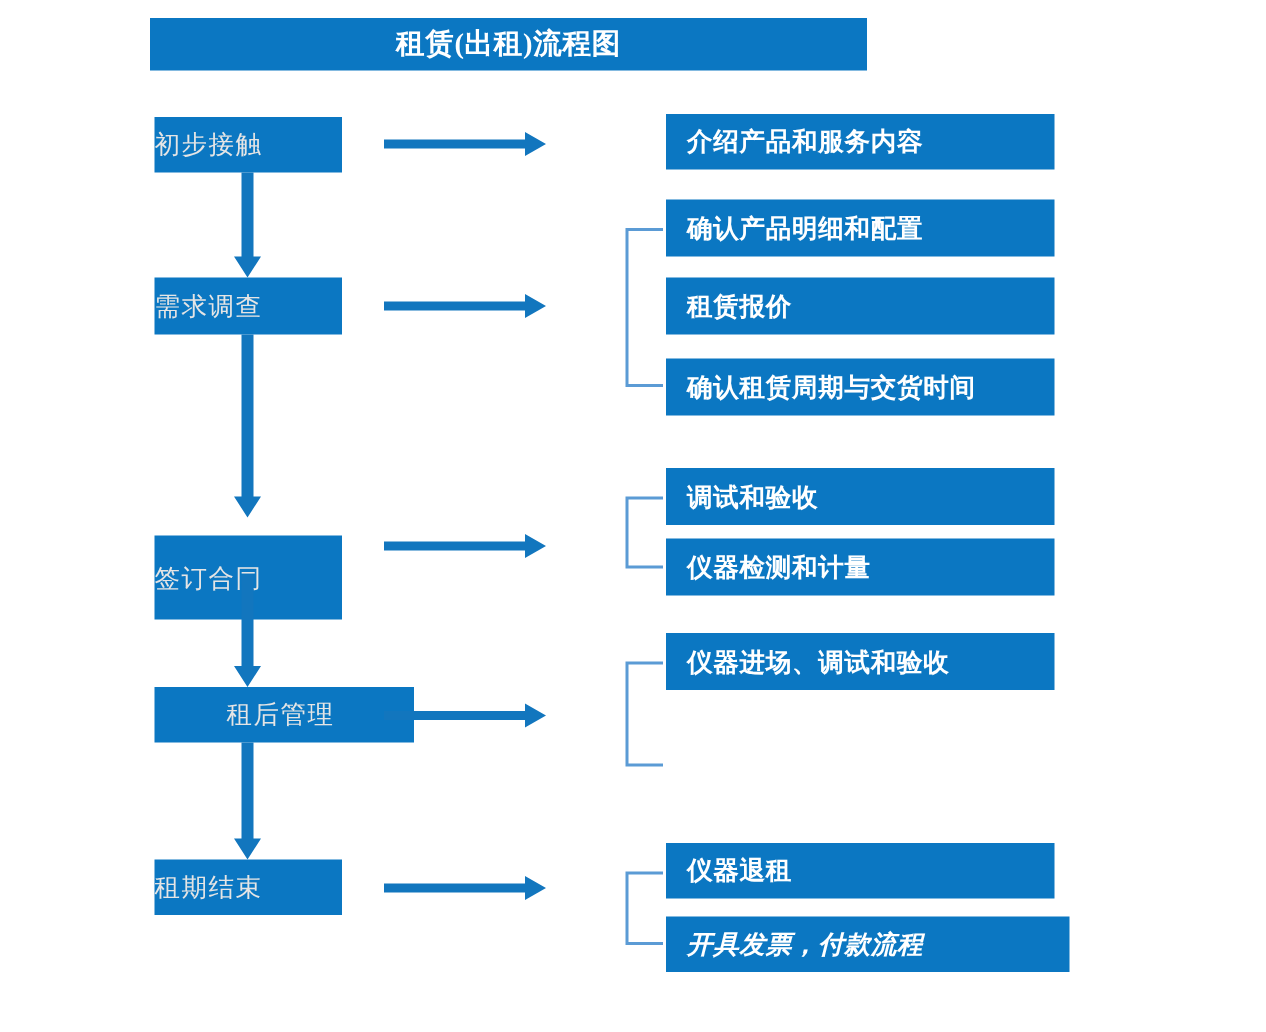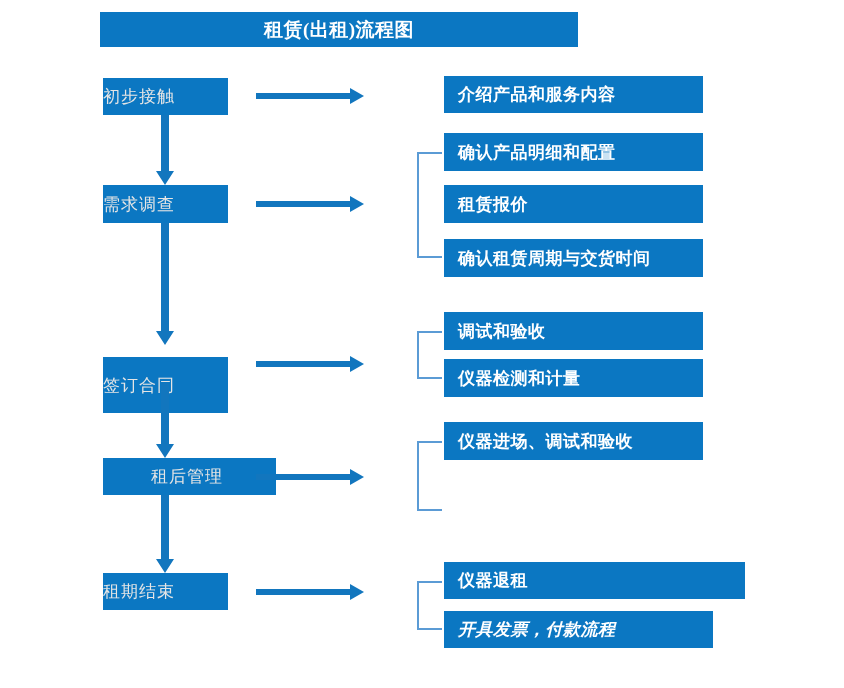--- a/index.html
+++ b/index.html
@@ -218,21 +218,21 @@
     <span>仪器进场、调试和验收</span>
   </div>
 
 
   <div class="bracket" style="left:416px; top:581px; width:26px; height:49px;">
     <svg width="26" height="49" viewBox="0 0 26 49">
       <path d="M26,1 L2,1 L2,48 L26,48" fill="none" stroke="#5B9BD5" stroke-width="2"></path>
     </svg>
   </div>
 
-  <div class="detail-box" style="left:444px; top:562px; width:301px; height:37px;">
+  <div class="detail-box" style="left:444px; top:562px; width:259px; height:37px;">
     <span>仪器退租</span>
   </div>
 
   <div class="detail-box" style="left:444px; top:611px; width:269px; height:37px;font-style:italic;">
     <span>开具发票，付款流程</span>
   </div>
 
 </div>
 
 </body></html>

